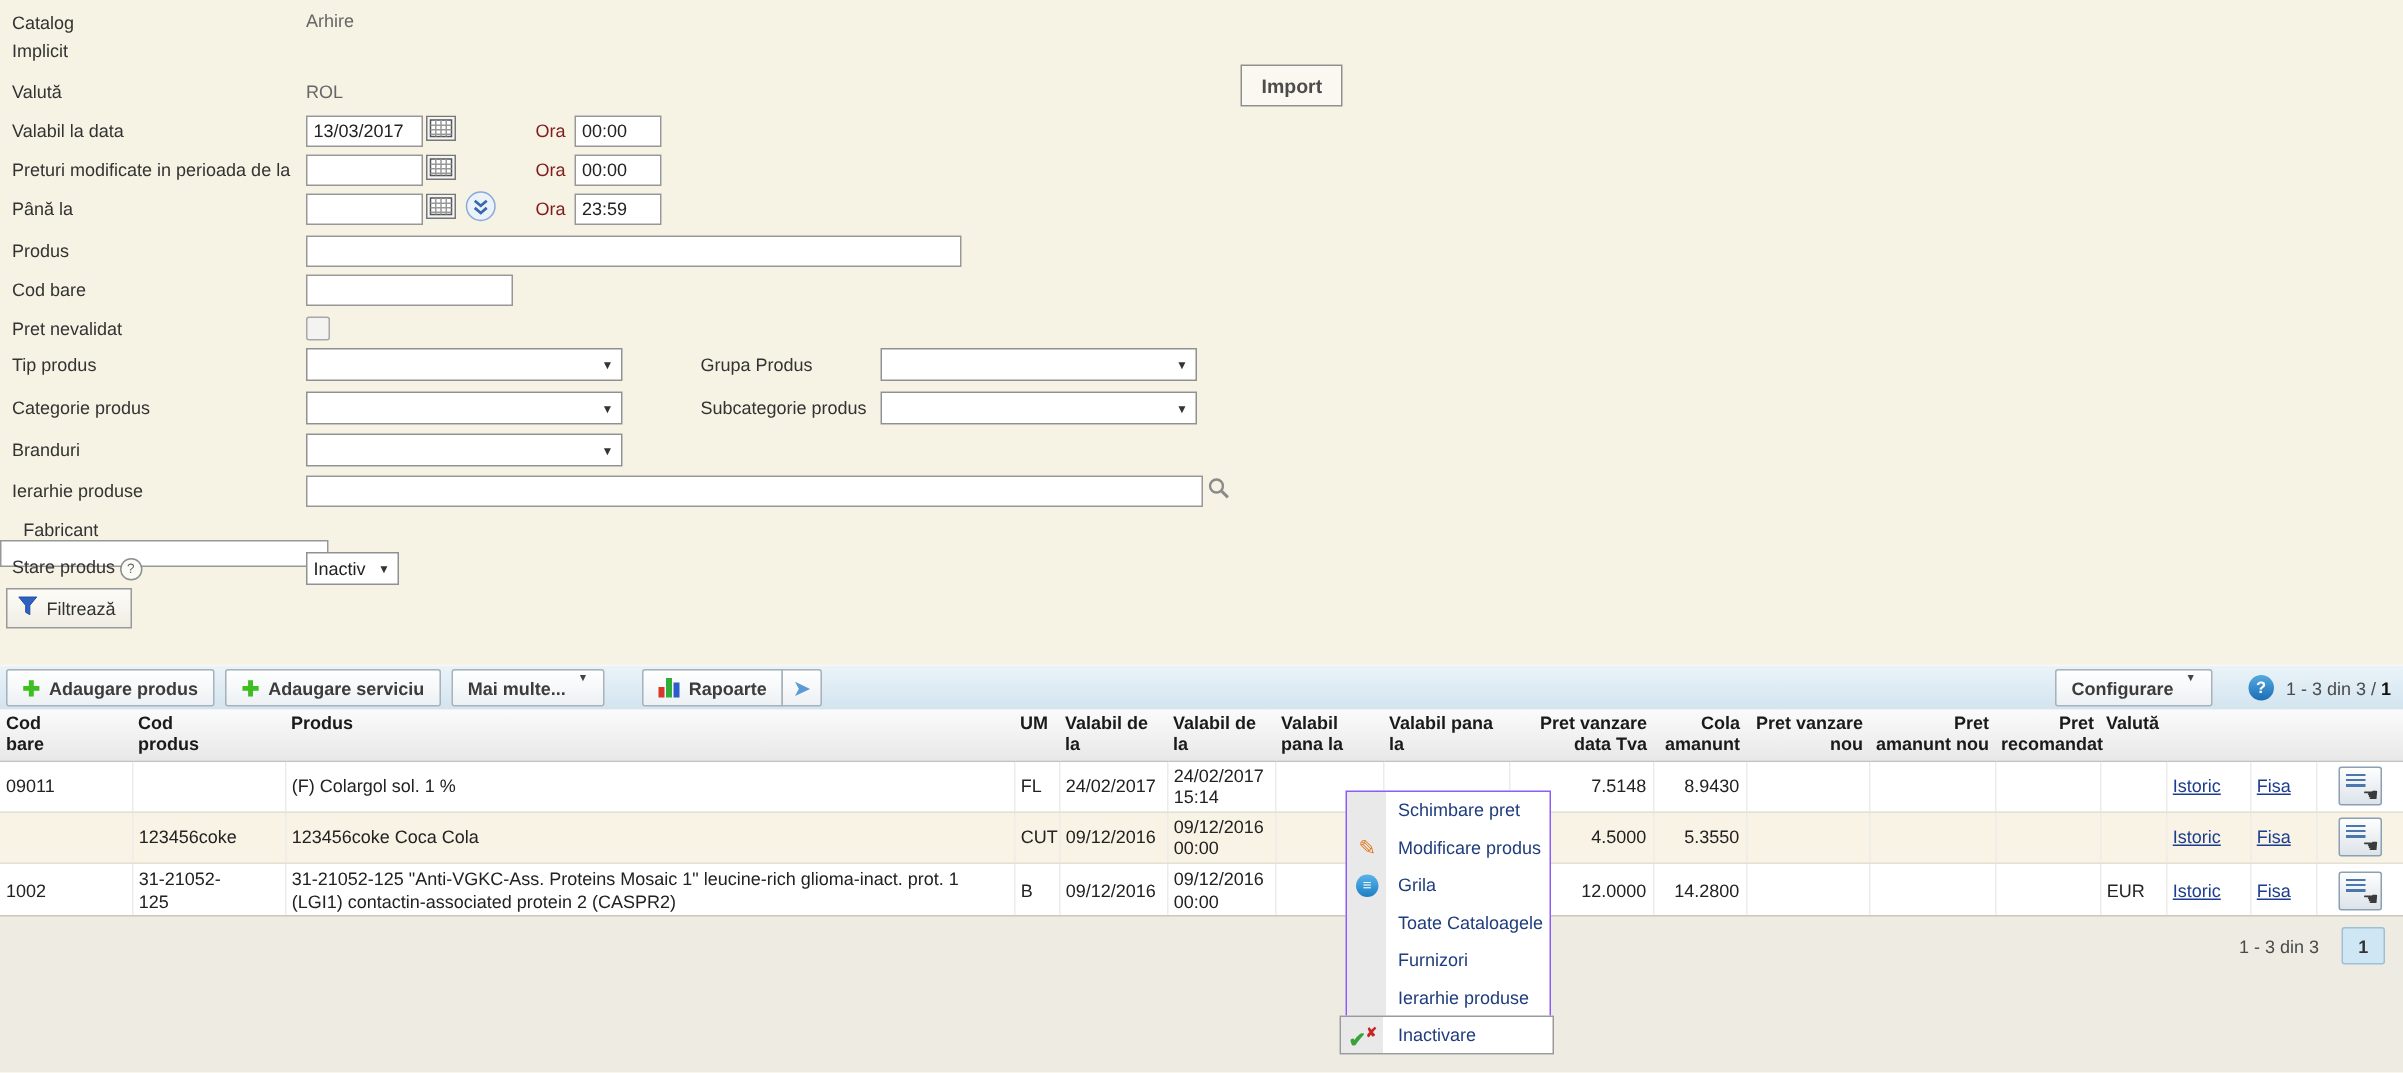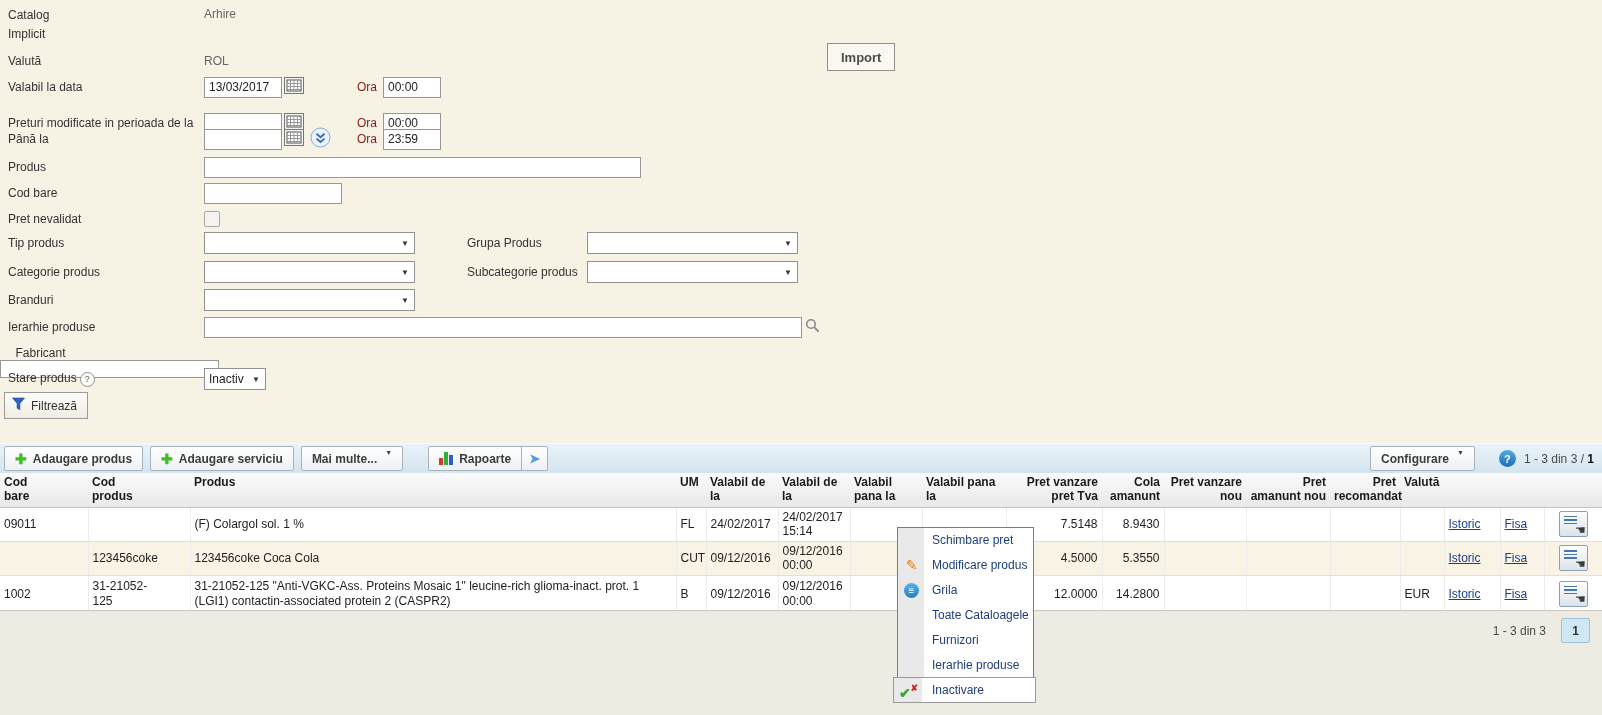--- a/index.html
+++ b/index.html
@@ -130,21 +130,21 @@
         <span class="cal-ic"><svg width="20" height="17" viewBox="0 0 20 17">
               <rect x="0.5" y="0.5" width="19" height="16" fill="#f5f5f5" stroke="#777"></rect>
               <rect x="3" y="3" width="14" height="11" fill="#fff" stroke="#555"></rect>
               <path d="M3 6.5h14M3 9.5h14M3 12.5h14M6.5 3v11M10 3v11M13.5 3v11" stroke="#999" stroke-width="1" fill="none"></path>
             </svg></span>
       </span>
       <span class="ora">Ora</span>
       <input class="txt time" value="00:00" style="">
     </div>
 
-    <div class="frow" style="top:102px;margin-top:10px;">
+    <div class="frow" style="top:102px;">
       <span class="flabel">Preturi modificate in perioada de la</span>
       <span class="fgroup">
         <input class="txt date" value="" style="">
         <span class="cal-ic"><svg width="20" height="17" viewBox="0 0 20 17">
               <rect x="0.5" y="0.5" width="19" height="16" fill="#f5f5f5" stroke="#777"></rect>
               <rect x="3" y="3" width="14" height="11" fill="#fff" stroke="#555"></rect>
               <path d="M3 6.5h14M3 9.5h14M3 12.5h14M6.5 3v11M10 3v11M13.5 3v11" stroke="#999" stroke-width="1" fill="none"></path>
             </svg></span>
       </span>
       <span class="ora">Ora</span>
@@ -303,21 +303,21 @@
       <thead>
         <tr>
           <th><span class="hwrap-codbare">Cod bare</span></th>
           <th><span class="hwrap-codprodus">Cod produs</span></th>
           <th>Produs</th>
           <th>UM</th>
           <th>Valabil de la</th>
           <th>Valabil de la</th>
           <th>Valabil pana la</th>
           <th>Valabil pana la</th>
-          <th class="r">Pret vanzare pret Tva</th>
+          <th class="r">Pret vanzare data Tva</th>
           <th class="r">Cola amanunt</th>
           <th class="r">Pret vanzare nou</th>
           <th class="r">Pret amanunt nou</th>
           <th class="r">Pret recomandat</th>
           <th>Valută</th>
           <th></th>
           <th></th>
           <th></th>
         </tr>
       </thead>

